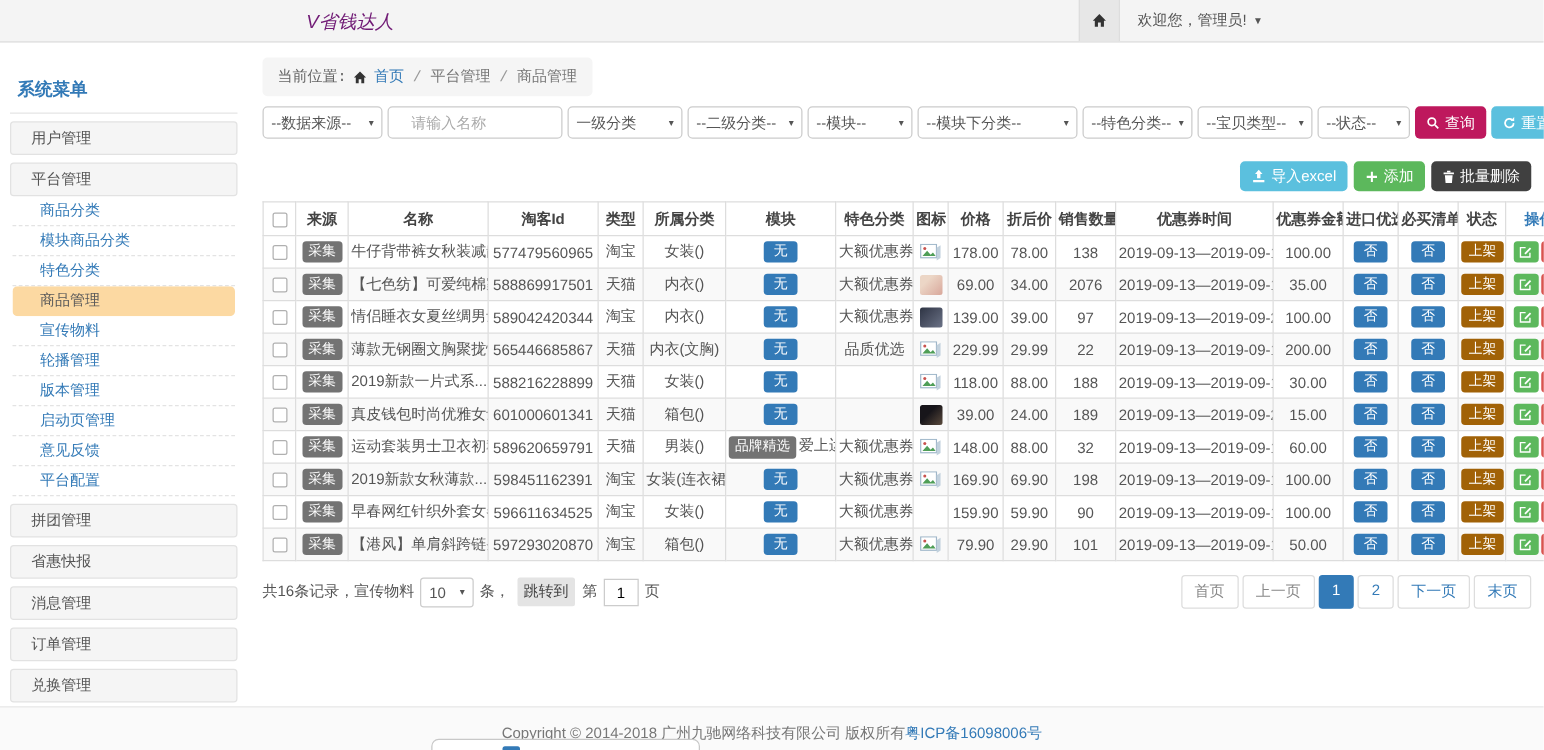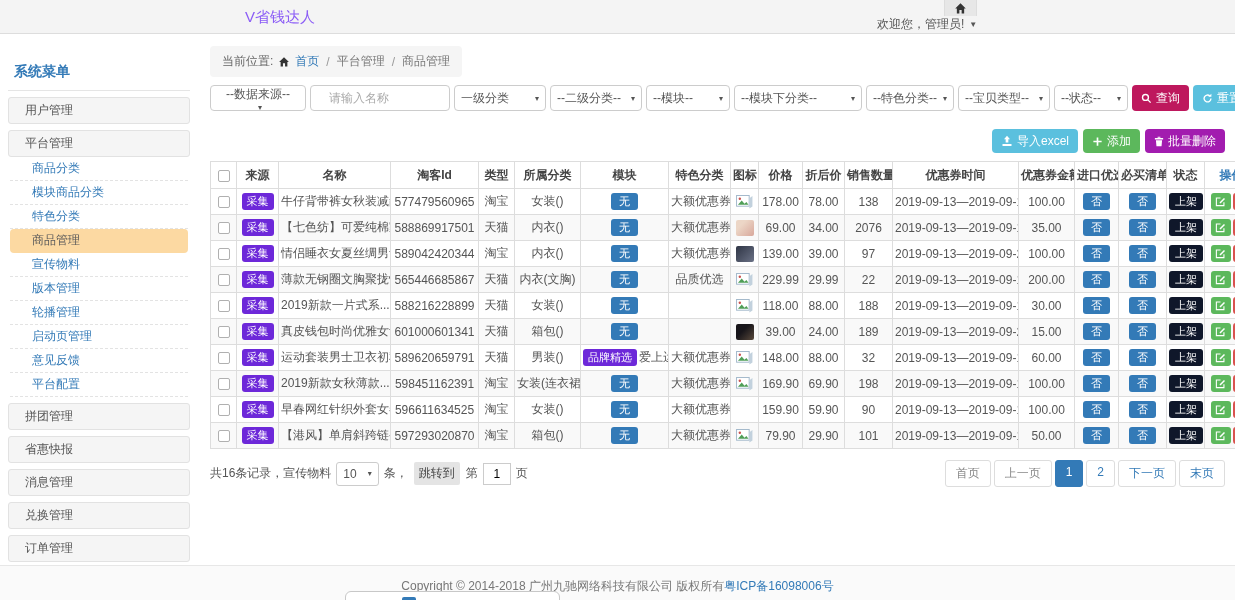--- a/index.html
+++ b/index.html
@@ -1,71 +1,71 @@
 <!DOCTYPE html>
 <html><head>
 <meta charset="utf-8">
 <style>
   * { box-sizing: border-box; margin: 0; padding: 0; }
   html,body { width:1235px; height:600px; overflow:hidden; }
   body { position:relative; background:#fff; font-family:"Liberation Sans","DejaVu Sans",sans-serif; color:#555; }
 
   
   .topbar { position:absolute; top:0; left:0; right:0; height:34px; background:#f4f4f4; border-bottom:1px solid #ddd; z-index:4; }
-  .brand { position:absolute; left:245px; top:8px; font-size:15px; color:#8b5cf6; }
-  .user-area { position:absolute; left:863px; top:0; height:33px; display:flex; align-items:flex-end;flex-direction:column; }
+  .brand { position:absolute; left:245px; top:8px; font-size:15px; color:#701a75;font-style:italic; }
+  .user-area { position:absolute; left:863px; top:0; height:33px; display:flex; align-items:center; }
   .home-btn { width:33px; height:33px; background:#e7e7e7; border-left:1px solid #ddd; border-right:1px solid #ddd; display:flex; align-items:center; justify-content:center; cursor:pointer; color:#333; }
   .welcome { margin-left:14px; font-size:12px; color:#555; cursor:pointer; display:flex; align-items:center; gap:5px; }
   .wcaret { font-size:8px; color:#555; }
 
   
   .sidebar { position:absolute; left:8px; top:54px; width:182px; z-index:1; }
   .side-title { color:#337ab7; font-size:14px; font-weight:bold; padding:9px 6px; border-bottom:1px solid #e5e5e5; }
   .side-group { height:27px; line-height:25px; background:#f5f5f5; border:1px solid #e2e2e2; border-radius:3px; padding-left:16px; font-size:12px; color:#555; margin-top:6px; cursor:pointer; }
   .side-link { height:24px; line-height:23px; border-bottom:1px dashed #e3e3e3; padding-left:22px; font-size:12px; color:#337ab7; cursor:pointer; margin:0 2px; }
   .side-link.active { background:#fcd9a2; border-radius:4px; color:#5a5a5a; border-bottom-color:transparent; }
   .side-link:first-of-type { margin-top:5px; }
 
   
   .main { position:absolute; left:210px; top:40px; width:1015px; }
-  .breadcrumb { display:inline-flex; align-items:center; gap:5px; background:#f5f5f5; border-radius:4px; padding:7px 12px; font-size:12px; color:#666; margin-top:6px; }
+  .breadcrumb { display:inline-flex; align-items:center; gap:5px; background:#f5f5f5; border-radius:4px; padding:7px 12px; font-size:12px; color:#666; margin-top:6px;font-family:Liberation Mono, monospace; }
   .breadcrumb .ic { color:#333; }
   .bc-home { color:#337ab7; cursor:pointer; text-decoration:none; }
   .bc-sep { color:#999; margin:0 2px; }
   .bc-item { color:#777; }
 
   .filters { display:flex; align-items:center; gap:4px; margin-top:8px; }
   .fselect { height:26px; border:1px solid #ccc; border-radius:4px; background:#fff; display:inline-flex; align-items:center; justify-content:space-between; padding:0 6px; font-size:12px; color:#555; cursor:pointer; flex:none; }
   .fcaret { font-size:8px; color:#555; margin-left:4px; }
   .finput { height:26px; border:1px solid #ccc; border-radius:4px; padding:0 18px; font-size:12px; color:#555; flex:none; }
   .finput::placeholder { color:#aaa; }
 
   .btn { height:26px; border:none; border-radius:4px; color:#fff; font-size:12px; display:inline-flex; align-items:center; gap:4px; padding:0 9px; cursor:pointer; flex:none; }
   .btn .ic { display:inline-flex; }
   .btn-primary { background:#be185d; }
   .btn-info { background:#5bc0de; }
   .btn-success { background:#5cb85c; }
-  .btn-danger-soft { background:#a21caf; }
+  .btn-danger-soft { background:#404040; }
 
   .toolbar { margin-top:18px; display:flex; justify-content:flex-end; gap:5px; }
   .toolbar .btn { height:24px; }
 
   
   .grid { margin-top:8px; width:100%; border-collapse:collapse; table-layout:fixed; font-size:12px; color:#555; }
   .grid th { border:1px solid #ddd; height:27px; font-weight:bold; color:#444; text-align:center; padding:0 2px; white-space:nowrap; overflow:hidden; }
   .grid td { border:1px solid #ddd; height:26px; text-align:center; padding:0 2px; white-space:nowrap; overflow:hidden; }
   .grid tbody tr:nth-child(even) td { background:#f9f9f9; }
   th.op-head { color:#337ab7; }
 
   .cbx { display:inline-block; width:12px; height:12px; border:1px solid #b0b0b0; border-radius:2px; background:#fff; vertical-align:middle; cursor:pointer; }
 
   .badge { display:inline-block; border-radius:3px; color:#fff; font-size:11px; padding:2px 5px; line-height:1.25; }
-  .badge-orange { background:#6d28d9; }
+  .badge-orange { background:#737373; }
   .badge-blue { background:#337ab7; padding:2px 8px; cursor:pointer; }
-  .badge-green { background:#0f172a; padding:2px 6px; cursor:pointer; }
+  .badge-green { background:#a16207; padding:2px 6px; cursor:pointer; }
   .mod-text { margin-left:2px; }
 
   .opbtn { display:inline-flex; width:20px; height:17px; border-radius:3px; align-items:center; justify-content:center; margin:0 1px; cursor:pointer; color:#fff; vertical-align:middle; }
   .opbtn.edit { background:#5cb85c; }
   .opbtn.del { background:#d9534f; }
 
   .thumb { display:inline-block; width:18px; height:16px; border-radius:2px; vertical-align:middle; }
   .thumb.photo-beige { background:linear-gradient(135deg,#ecd6c6 30%,#d8a79b); }
   .thumb.photo-dark { background:linear-gradient(135deg,#2e3444,#6b7286); }
   .thumb.photo-wallet { background:linear-gradient(135deg,#17151a 40%,#5a4a3c); }
@@ -113,30 +113,30 @@
 <div class="sidebar">
   <div class="side-title">系统菜单</div>
   <div id="sidebar-items">
       <div class="side-group">用户管理</div>
       <div class="side-group">平台管理</div>
       <div class="side-link">商品分类</div>
       <div class="side-link">模块商品分类</div>
       <div class="side-link">特色分类</div>
       <div class="side-link active">商品管理</div>
       <div class="side-link">宣传物料</div>
+      <div class="side-link">轮播管理</div>
       <div class="side-link">版本管理</div>
-      <div class="side-link">轮播管理</div>
       <div class="side-link">启动页管理</div>
       <div class="side-link">意见反馈</div>
       <div class="side-link">平台配置</div>
       <div class="side-group">拼团管理</div>
       <div class="side-group">省惠快报</div>
       <div class="side-group">消息管理</div>
+      <div class="side-group">订单管理</div>
       <div class="side-group">兑换管理</div>
-      <div class="side-group">订单管理</div>
       <div class="side-group">统计管理</div>
     </div>
 </div>
 
 <div class="main">
 
   <div class="breadcrumb">
     <span>当前位置:</span>
     <span class="ic">
         <svg width="12" height="12" viewBox="0 0 16 16">
@@ -144,21 +144,21 @@
         </svg>
       </span>
     <a class="bc-home">首页</a>
     <span class="bc-sep">/</span>
     <span class="bc-item">平台管理</span>
     <span class="bc-sep">/</span>
     <span class="bc-item">商品管理</span>
   </div>
 
   <div class="filters" id="filter-row">
-    <div class="fselect" style="width: 96px; flex-direction: column;">
+    <div class="fselect" style="width: 96px;">
         <span class="flabel">--数据来源--</span>
         <span class="fcaret">▾</span>
       </div>
       <input class="finput" placeholder="请输入名称" style="width: 140px;">
       <div class="fselect" style="width: 92px;">
         <span class="flabel">一级分类</span>
         <span class="fcaret">▾</span>
       </div>
       <div class="fselect" style="width: 92px;">
         <span class="flabel">--二级分类--</span>

